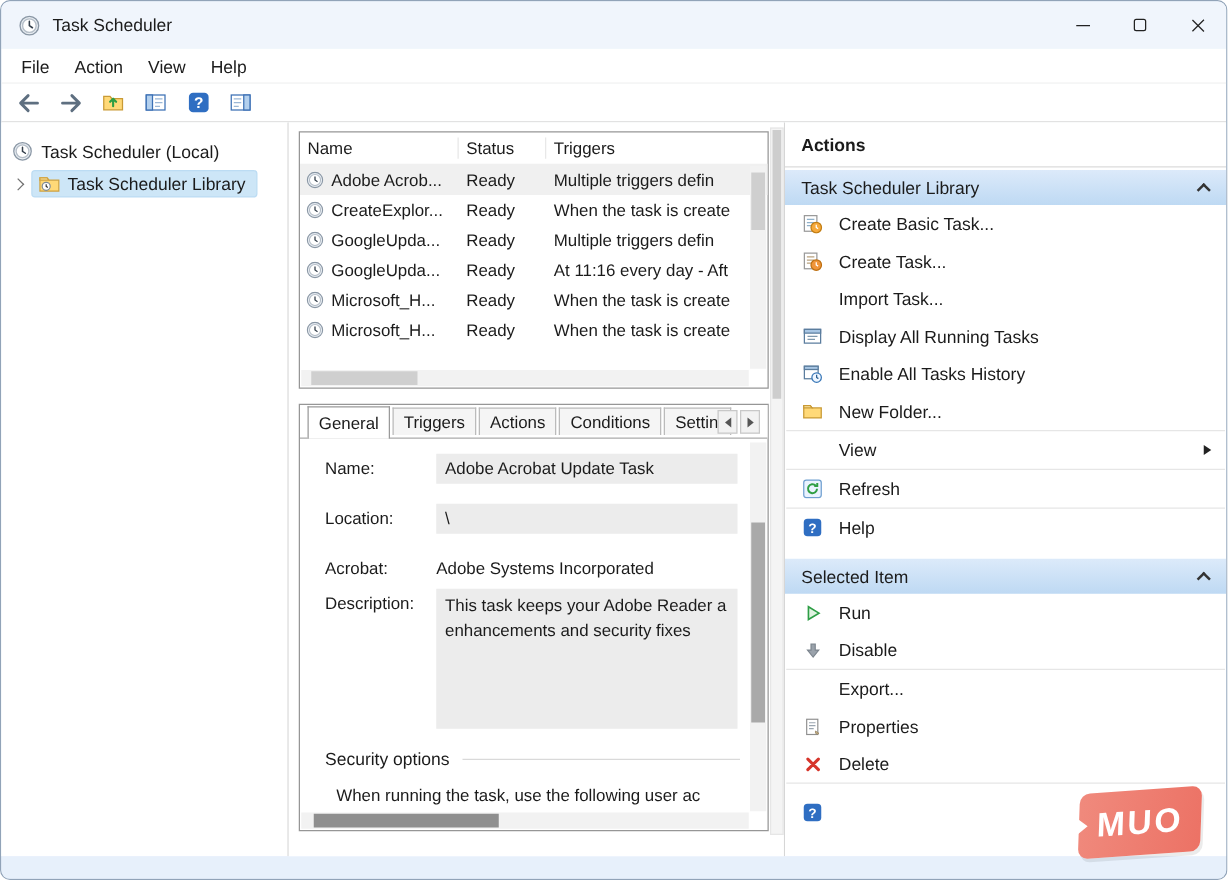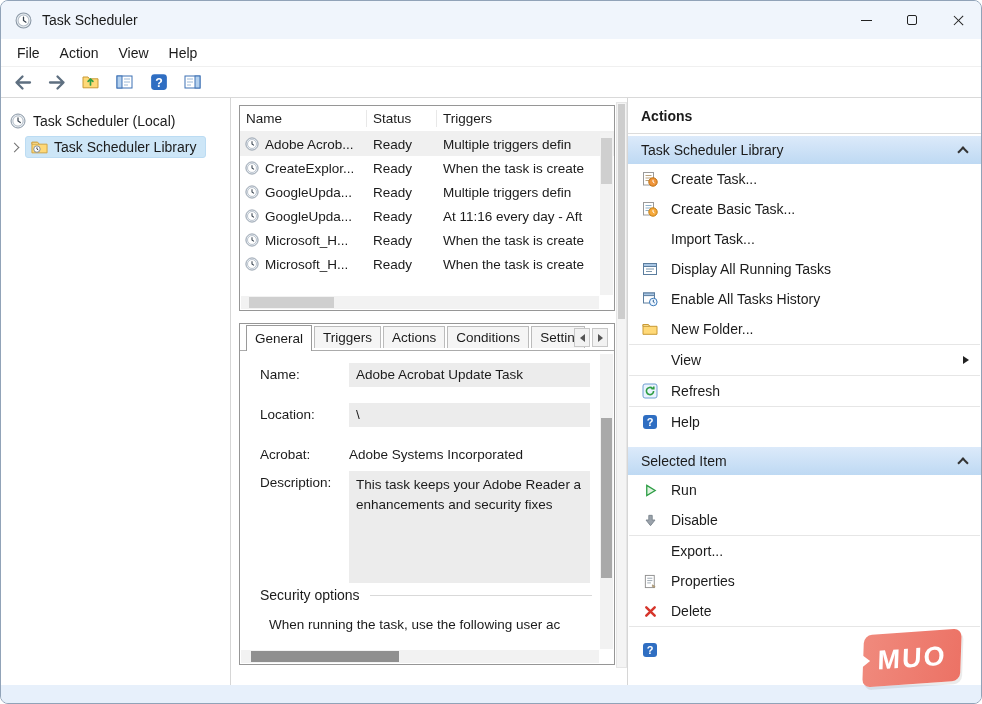--- a/index.html
+++ b/index.html
@@ -333,21 +333,21 @@
             <div class="fbox">Adobe Acrobat Update Task</div>
           </div>
           <div class="frow">
             <div class="flabel">Location:</div>
             <div class="fbox">\</div>
           </div>
           <div class="frow" style="margin-bottom:9px">
             <div class="flabel">Acrobat:</div>
             <div class="fplain">Adobe Systems Incorporated</div>
           </div>
-          <div class="frow" style="margin-bottom:4px">
+          <div class="frow" style="margin-bottom:16px">
             <div class="flabel">Description:</div>
             <div class="fbox desc">
               <div style="white-space:nowrap;overflow:hidden">This task keeps your Adobe Reader a</div>
               <div style="white-space:nowrap;overflow:hidden">enhancements and security fixes</div>
             </div>
           </div>
           <div class="sec-head">
             <span style="font-size:14px">Security options</span>
             <span class="sec-line"></span>
           </div>
@@ -372,37 +372,37 @@
 
       <div class="agh">
         <span>Task Scheduler Library</span>
         <span class="chev-up"></span>
       </div>
 
       <div class="act-item">
         <span class="ai-icon">
             <svg width="16" height="16" viewBox="0 0 16 16">
               <rect x="1.5" y="1.5" width="10" height="12.5" fill="#fff" stroke="#9a9a9a"></rect>
+              <path d="M3.5 4.5h6M3.5 7h6M3.5 9.5h4" stroke="#8fb0c9"></path>
+              <circle cx="11" cy="11" r="4.2" fill="#f6a93b" stroke="#c27d12"></circle>
+              <path d="M11 8.8v2.2l1.5.9" stroke="#fff" fill="none"></path>
+            </svg>
+          </span>
+        <span>Create Basic Task...</span>
+      </div>
+      <div class="act-item">
+        <span class="ai-icon">
+            <svg width="16" height="16" viewBox="0 0 16 16">
+              <rect x="1.5" y="1.5" width="10" height="12.5" fill="#fff" stroke="#9a9a9a"></rect>
               <path d="M3.5 4.5h6M3.5 7h6M3.5 9.5h4" stroke="#b9a27f"></path>
               <circle cx="11" cy="11" r="4.2" fill="#f0953a" stroke="#bd6f10"></circle>
               <path d="M11 8.8v2.2l1.5.9" stroke="#fff" fill="none"></path>
             </svg>
           </span>
         <span>Create Task...</span>
-      </div>
-      <div class="act-item">
-        <span class="ai-icon">
-            <svg width="16" height="16" viewBox="0 0 16 16">
-              <rect x="1.5" y="1.5" width="10" height="12.5" fill="#fff" stroke="#9a9a9a"></rect>
-              <path d="M3.5 4.5h6M3.5 7h6M3.5 9.5h4" stroke="#8fb0c9"></path>
-              <circle cx="11" cy="11" r="4.2" fill="#f6a93b" stroke="#c27d12"></circle>
-              <path d="M11 8.8v2.2l1.5.9" stroke="#fff" fill="none"></path>
-            </svg>
-          </span>
-        <span>Create Basic Task...</span>
       </div>
       <div class="act-item">
         <span class="ai-icon"></span>
         <span>Import Task...</span>
       </div>
       <div class="act-item">
         <span class="ai-icon">
             <svg width="16" height="16" viewBox="0 0 16 16">
               <rect x="1.5" y="2.5" width="13" height="11" fill="#fff" stroke="#5b7d9e"></rect>
               <rect x="1.5" y="2.5" width="13" height="3" fill="#a8c6e4" stroke="#5b7d9e"></rect>

